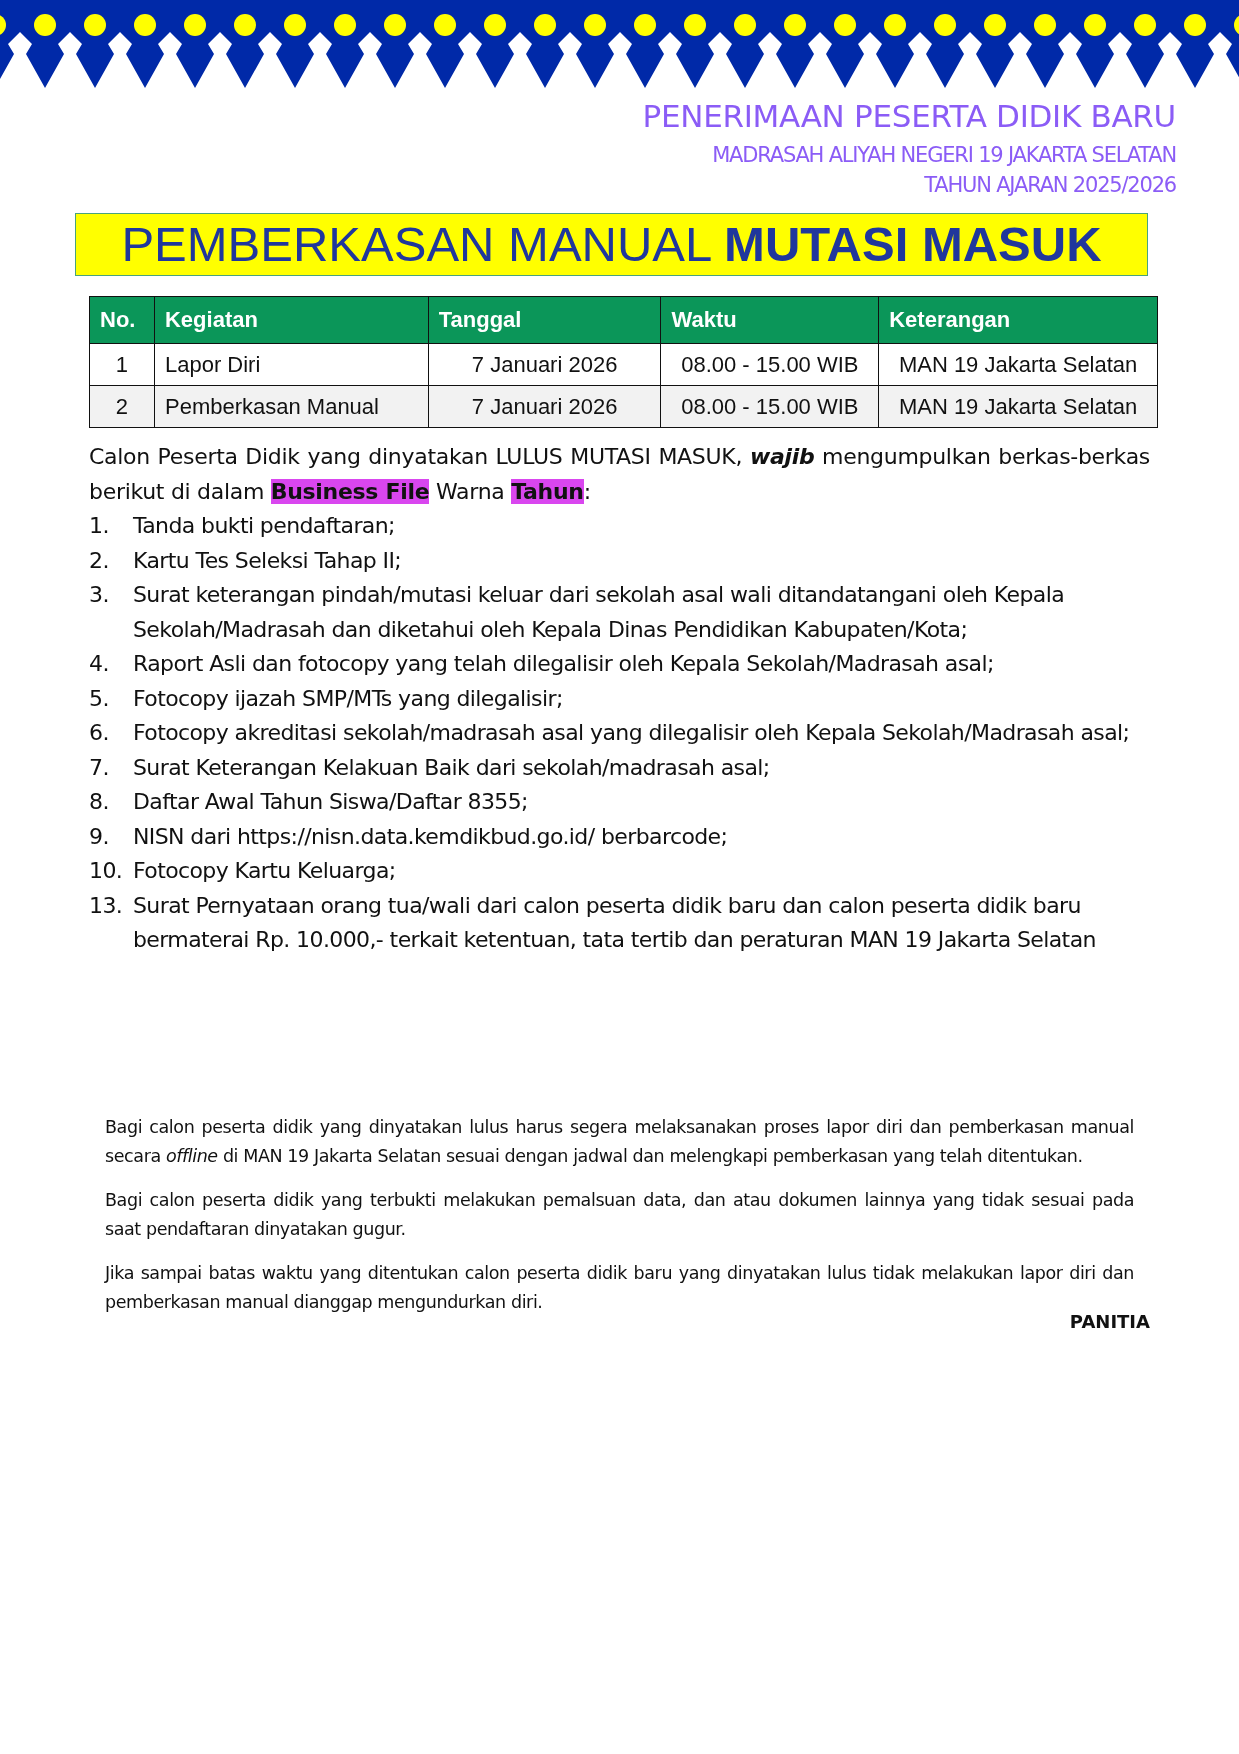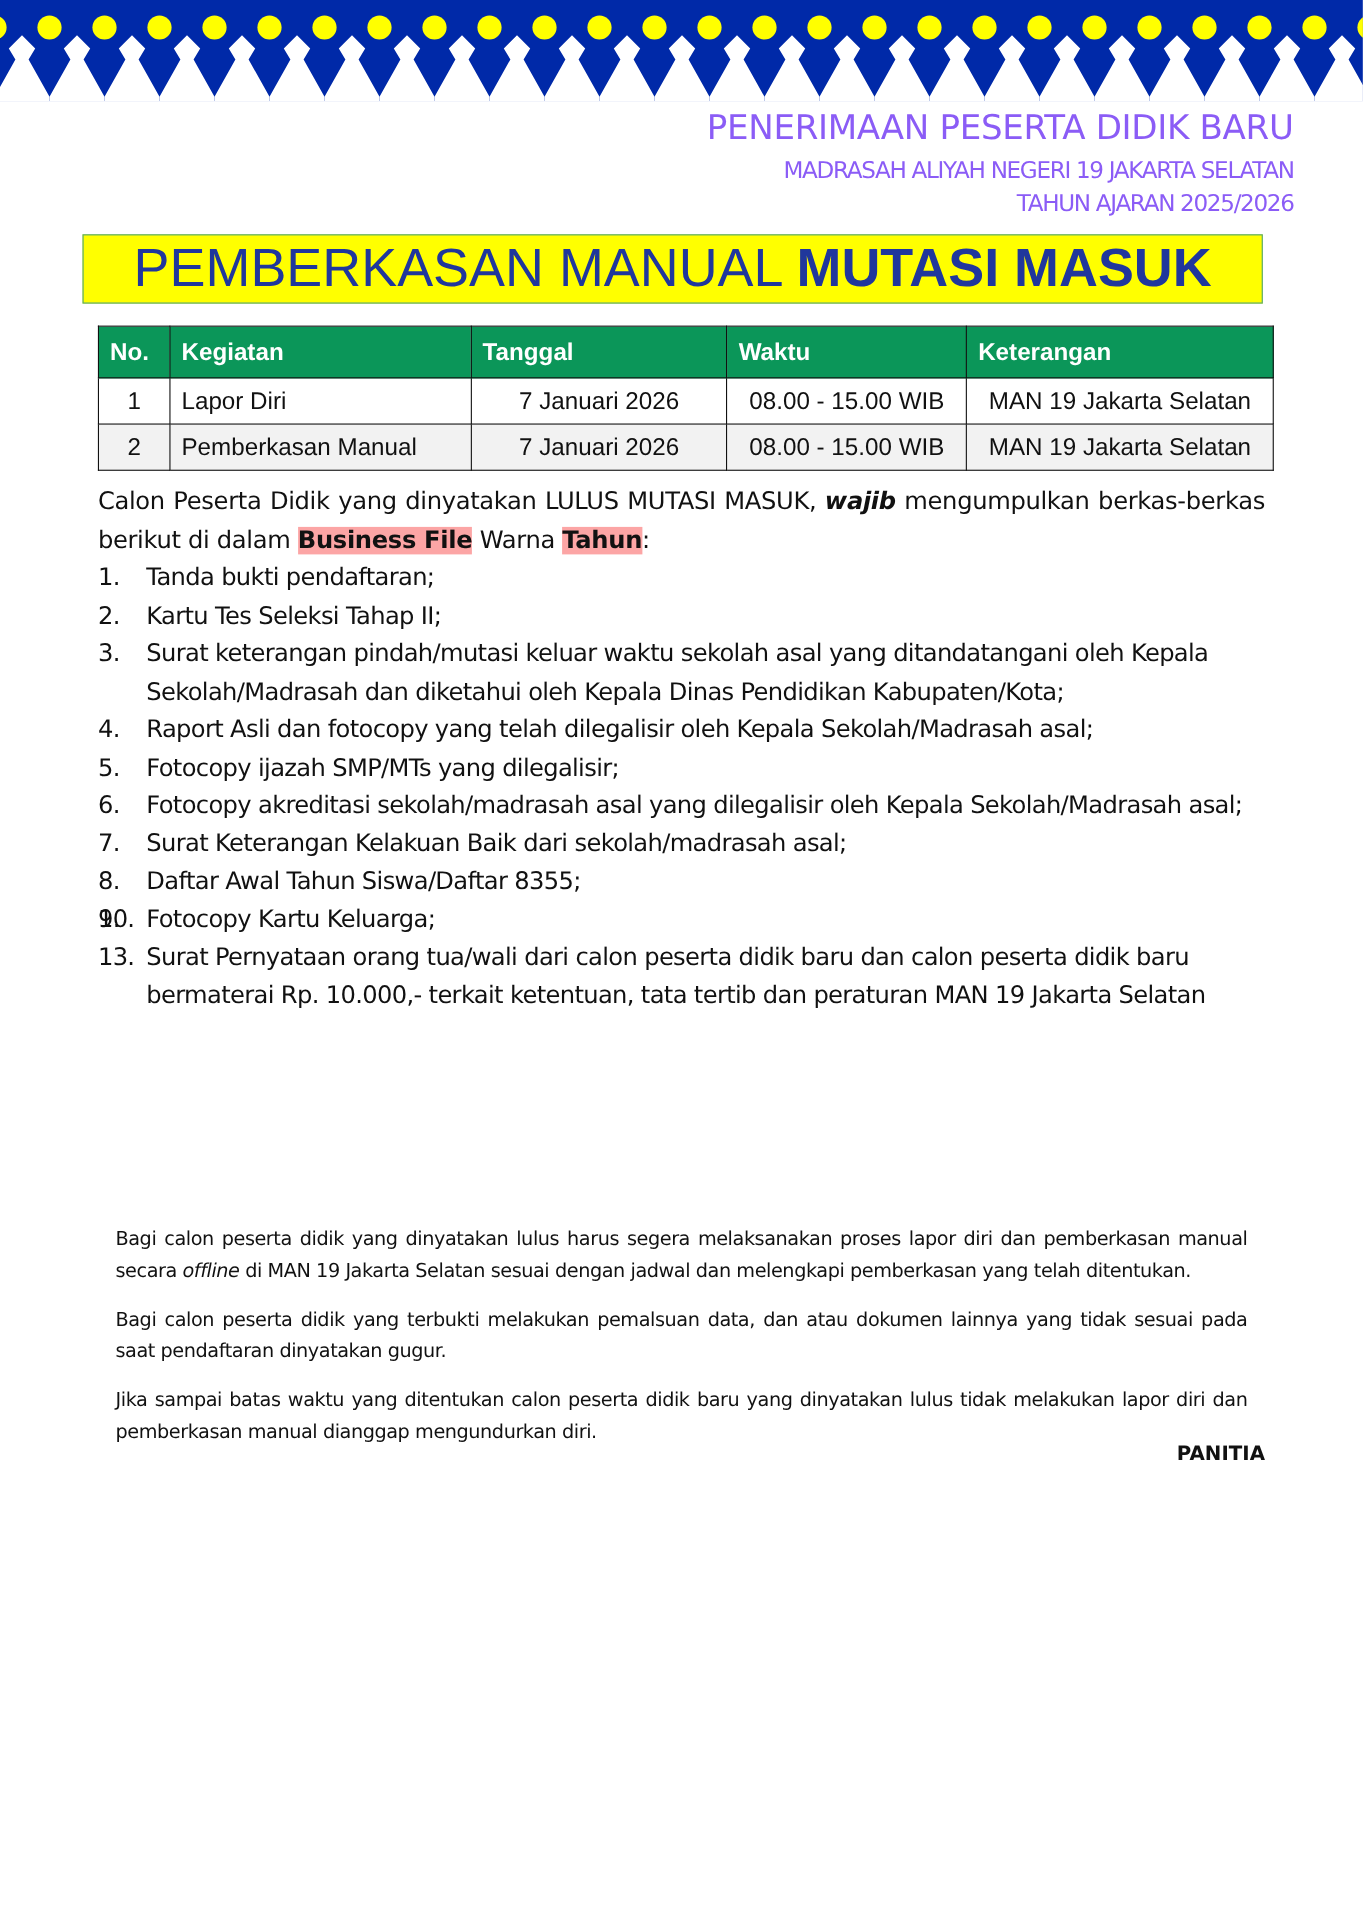--- a/index.html
+++ b/index.html
@@ -12,21 +12,21 @@
   .banner { position: absolute; left: 75px; top: 213px; width: 1071px; height: 61px; background: #ffff00; border: 1px solid #4aa37c; display: flex; align-items: center; justify-content: center; }
   .banner span { font-family: "Liberation Sans", sans-serif; font-size: 49px; color: #20379c; line-height: 1; }
   .banner .b { font-weight: bold; }
   table.sched { position: absolute; left: 89px; top: 296px; width: 1069px; border-collapse: collapse; font-family: "Liberation Sans", sans-serif; }
   table.sched th, table.sched td { border: 1.5px solid #111; padding: 0 10px; font-size: 22px; }
   table.sched th { background: #0b9659; color: #ffffff; font-weight: bold; height: 46px; text-align: left; }
   table.sched td { height: 41px; }
   table.sched tr.alt td { background: #f2f2f2; }
   .c { text-align: center; }
   .intro { position: absolute; left: 89px; top: 440px; width: 1061px; font-family: "DejaVu Sans", sans-serif; font-size: 22px; line-height: 34.5px; text-align: justify; letter-spacing: -0.3px; }
-  .hl { background: #fca5a5; font-weight: bold; }
+  .hl { background: #d946ef; font-weight: bold; }
   ol.req { position: absolute; left: 89px; top: 509px; width: 1061px; margin: 0; padding: 0; list-style: none; font-family: "DejaVu Sans", sans-serif; font-size: 22px; line-height: 34.5px; letter-spacing: -0.6px; }
   ol.req li { position: relative; padding-left: 44px; }
   ol.req li .num { position: absolute; left: 0; top: 0; }
   .notes { position: absolute; left: 89px; top: 1097px; width: 1061px; font-family: "DejaVu Sans", sans-serif; font-size: 17.5px; line-height: 28.5px; text-align: justify; letter-spacing: -0.4px; }
   .notes p { margin: 16px; }
   .sign { position: absolute; right: 89px; top: 1311px; font-family: "DejaVu Sans", sans-serif; font-weight: bold; font-size: 18px; }
 </style>
 </head>
 <body>
 
@@ -132,27 +132,27 @@
       <td class="c">MAN 19 Jakarta Selatan</td>
     </tr>
   </tbody>
 </table>
 
 <div class="intro"><span>Calon Peserta Didik yang dinyatakan LULUS MUTASI MASUK, </span><b><i>wajib</i></b><span> mengumpulkan berkas-berkas berikut di dalam </span><span class="hl">Business File</span><span> Warna </span><span class="hl">Tahun</span><span>:</span></div>
 
 <ol class="req" id="req-list">
     <li><span class="num">1.</span><span>Tanda bukti pendaftaran;</span></li>
     <li><span class="num">2.</span><span>Kartu Tes Seleksi Tahap II;</span></li>
-    <li><span class="num">3.</span><span>Surat keterangan pindah/mutasi keluar waktu sekolah asal yang ditandatangani oleh Kepala Sekolah/Madrasah dan diketahui oleh Kepala Dinas Pendidikan Kabupaten/Kota;</span></li>
+    <li><span class="num">3.</span><span>Surat keterangan pindah/mutasi keluar dari sekolah asal wali ditandatangani oleh Kepala Sekolah/Madrasah dan diketahui oleh Kepala Dinas Pendidikan Kabupaten/Kota;</span></li>
     <li><span class="num">4.</span><span>Raport Asli dan fotocopy yang telah dilegalisir oleh Kepala Sekolah/Madrasah asal;</span></li>
     <li><span class="num">5.</span><span>Fotocopy ijazah SMP/MTs yang dilegalisir;</span></li>
     <li><span class="num">6.</span><span>Fotocopy akreditasi sekolah/madrasah asal yang dilegalisir oleh Kepala Sekolah/Madrasah asal;</span></li>
     <li><span class="num">7.</span><span>Surat Keterangan Kelakuan Baik dari sekolah/madrasah asal;</span></li>
     <li><span class="num">8.</span><span>Daftar Awal Tahun Siswa/Daftar 8355;</span></li>
-    <li><span class="num">9.</span></li>
+    <li><span class="num">9.</span><span>NISN dari https://nisn.data.kemdikbud.go.id/ berbarcode;</span></li>
     <li><span class="num">10.</span><span>Fotocopy Kartu Keluarga;</span></li>
     <li><span class="num">13.</span><span>Surat Pernyataan orang tua/wali dari calon peserta didik baru dan calon peserta didik baru bermaterai Rp. 10.000,- terkait ketentuan, tata tertib dan peraturan MAN 19 Jakarta Selatan</span></li>
   </ol>
 
 <div class="notes">
   <p><span>Bagi calon peserta didik yang dinyatakan lulus harus segera melaksanakan proses lapor diri dan pemberkasan manual secara </span><i>offline</i><span> di MAN 19 Jakarta Selatan sesuai dengan jadwal dan melengkapi pemberkasan yang telah ditentukan.</span></p>
   <p>Bagi calon peserta didik yang terbukti melakukan pemalsuan data, dan atau dokumen lainnya yang tidak sesuai pada saat pendaftaran dinyatakan gugur.</p>
   <p>Jika sampai batas waktu yang ditentukan calon peserta didik baru yang dinyatakan lulus tidak melakukan lapor diri dan pemberkasan manual dianggap mengundurkan diri.</p>
 </div>
 

